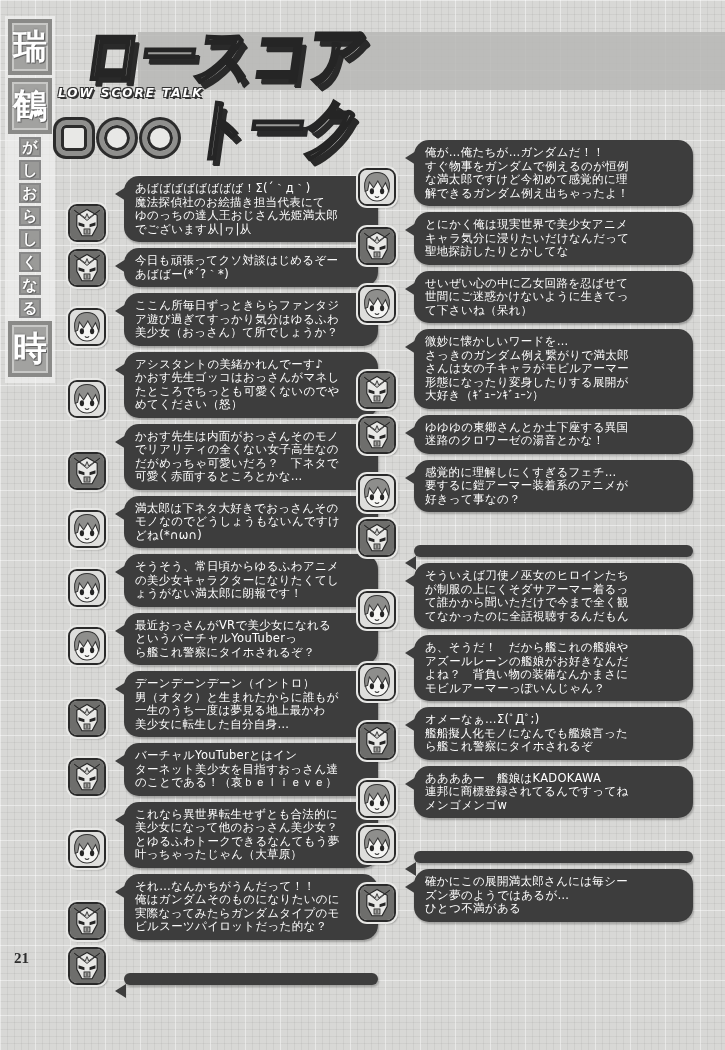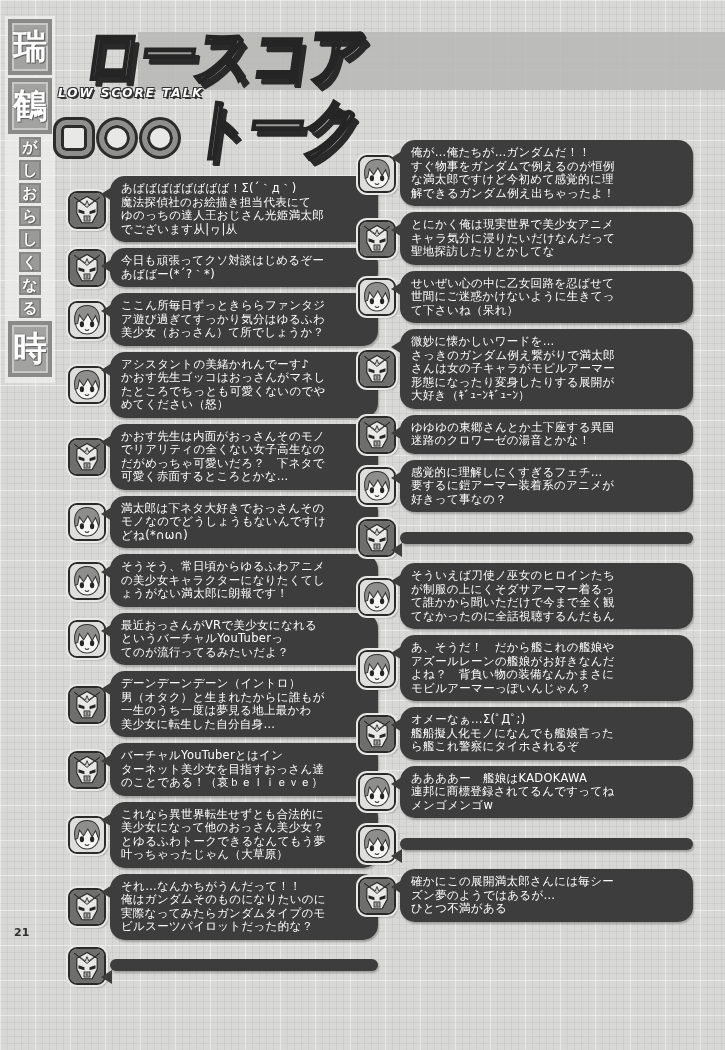--- a/index.html
+++ b/index.html
@@ -56,21 +56,21 @@
   .ring { width:36px; height:36px; background:#e8e8e6;
     border:5px solid #8f8f8d; border-radius:50%;
     box-shadow:0 0 0 3px #2c2c2c, inset 0 0 0 3px #2c2c2c; }
   .ring.squarish { border-radius:10px; }
 
   
   .col { position:absolute; display:flex; flex-direction:column; gap:6px; }
   .col-left  { left:68px;  top:176px; width:310px; }
   .col-right { left:358px; top:140px; width:335px; }
 
-  .msg { display:flex; align-items:center; gap:4px; }
+  .msg { display:flex; align-items:flex-end; gap:18px; }
   .avatar {
     flex:0 0 38px; width:38px; height:38px; margin-top:1px;
     border:2px solid #2a2a2a; border-radius:9px; overflow:hidden;
     box-shadow:0 0 0 2px #e8e8e6, 2px 2px 2px rgba(0,0,0,.35);
     background:#cfcfcd;
   }
   .avatar svg { display:block; width:100%; height:100%; }
 
   .bubble {
     position:relative; flex:1; background:#3d3d3d; border-radius:15px;
@@ -79,22 +79,22 @@
   .bubble .tail {
     position:absolute; left:-9px; top:11px; width:0; height:0;
     border-top:7px solid transparent; border-bottom:7px solid transparent;
     border-right:11px solid #3d3d3d;
   }
   .txt {
     display:block; color:#fff; font-size:11.5px; line-height:13.5px;
     letter-spacing:.3px; white-space:pre-line;
   }
 
-  .page-number { position:absolute; left:14px; top:926px;
-    font-size:11px; font-weight:bold; color:#2d2d2d; }
+  .page-number { position:absolute; left:14px; top:950px;
+    font-size:15px; font-weight:bold; color:#2d2d2d;font-family:Liberation Serif, serif; }
 </style>
 </head>
 <body>
 
 <div class="page">
 
   <div class="top-band"></div>
 
   <div class="side-title">
       <div class="side-char large">瑞</div>
@@ -268,21 +268,21 @@
     <path d="M6 25 C3 8 12 3 20 3 C28 3 37 8 34 25 L30 15 L26 22 L21 13 L16 21 L11 14 L9 24 Z" fill="#8e8e8c" stroke="#333" stroke-width="1.2"></path>
     <ellipse cx="14" cy="25" rx="2.5" ry="3.5" fill="#262626"></ellipse>
     <ellipse cx="26" cy="25" rx="2.5" ry="3.5" fill="#262626"></ellipse>
     <path d="M17.5 31 Q20 33.5 22.5 31" stroke="#333" stroke-width="1.2" fill="none"></path>
   </svg>
         </div>
     <div class="bubble">
       <span class="tail"></span>
       <span class="txt">最近おっさんがVRで美少女になれる
 というバーチャルYouTuberっ
-てのが流行ってるみたいだよ？</span>
+ら艦これ警察にタイホされるぞ？</span>
     </div>
   </div>
 
   <div class="msg">
     <div class="avatar">
           <svg viewBox="0 0 40 40" xmlns="http://www.w3.org/2000/svg">
     <rect width="40" height="40" fill="#6e6e6c"></rect>
     <polygon points="20,4 8,11 8,24 14,35 26,35 32,24 32,11" fill="#e8e8e6" stroke="#262626" stroke-width="1.4"></polygon>
     <polygon points="5,5 18,14 20,9 22,14 35,5 20,17" fill="#cfcfcd" stroke="#262626" stroke-width="1"></polygon>
     <polygon points="10,19 17,21.5 17,25 10,23" fill="#262626"></polygon>

